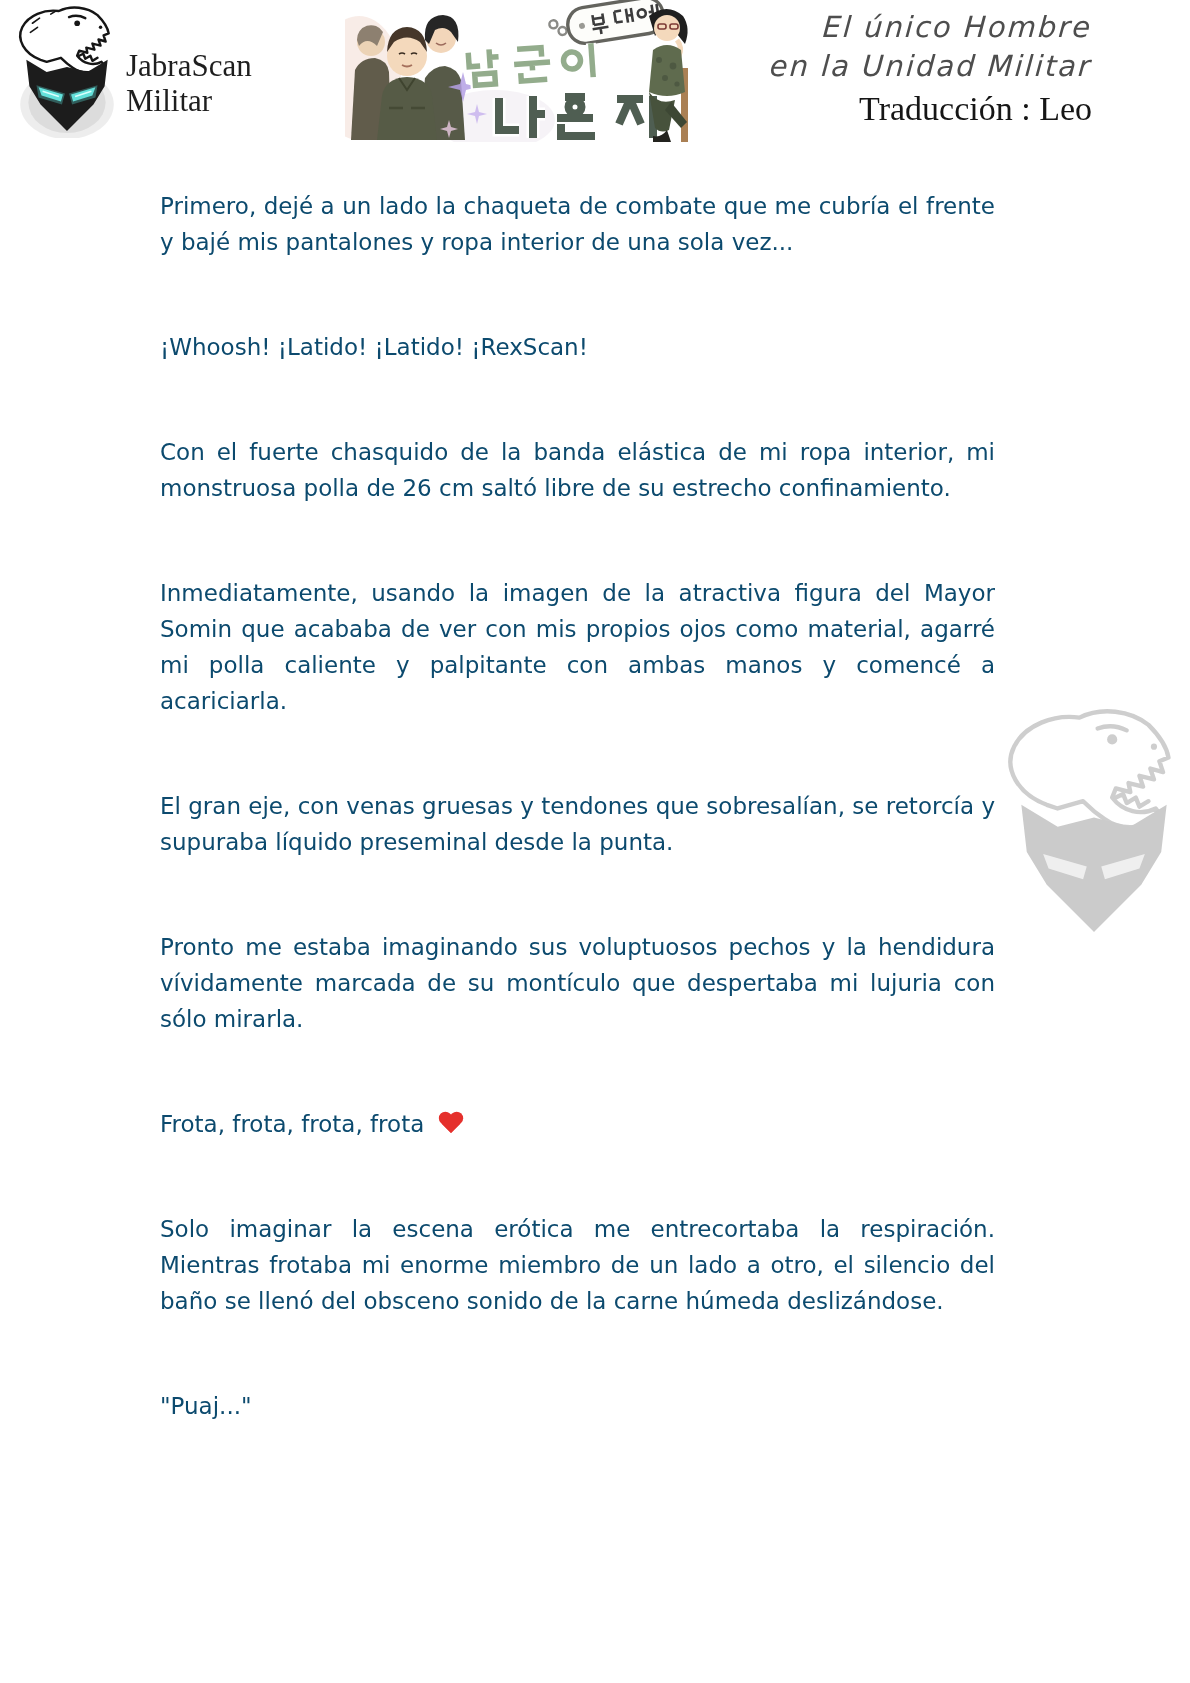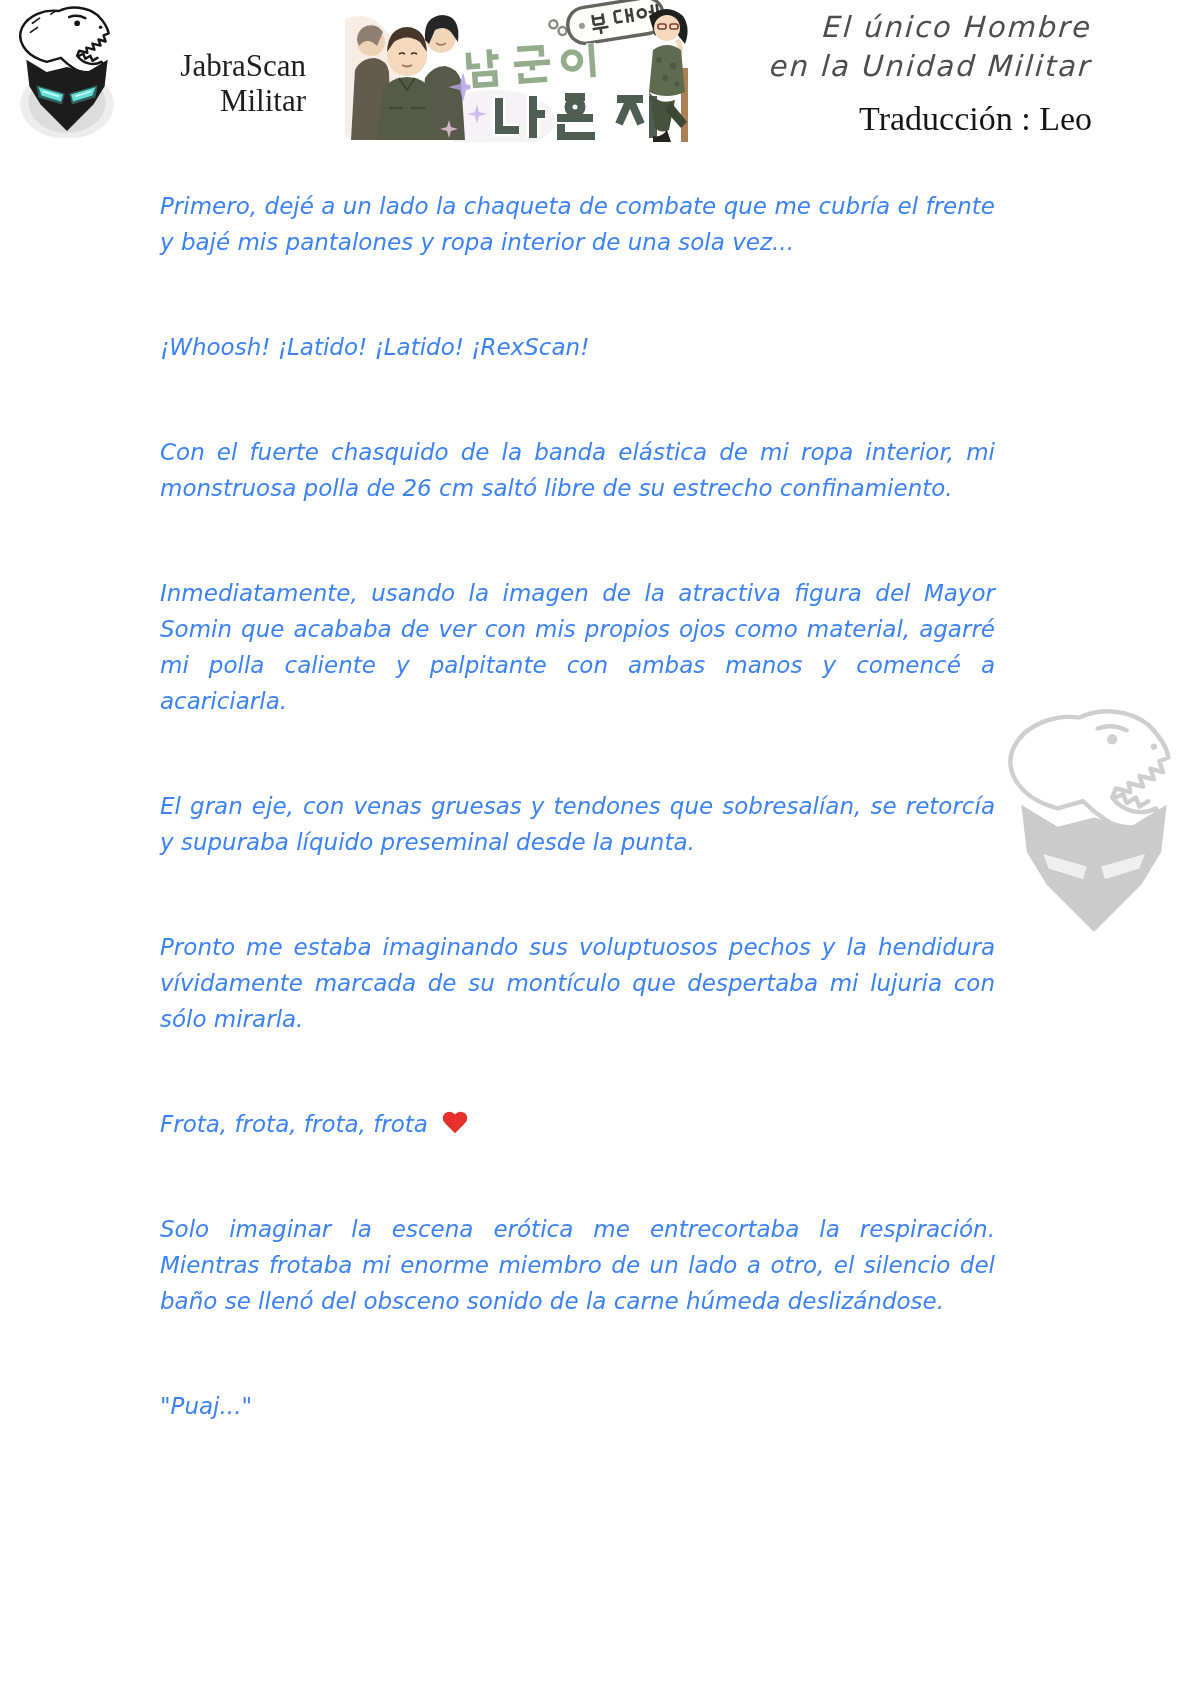--- a/index.html
+++ b/index.html
@@ -4,40 +4,40 @@
 <style>
   * { margin:0; padding:0; box-sizing:border-box; }
   body { background:#ffffff; font-family:"DejaVu Sans", sans-serif; }
   .page{
     position:relative; width:1190px; height:1683px; background:#ffffff;
     overflow:hidden; margin:0 auto; color:#141414;
   }
   
   .hdr-logo{ position:absolute; left:6px; top:2px; width:122px; height:136px; }
   .scan-name{
-    position:absolute; left:126px; top:48px; width:180px; text-align:right;
+    position:absolute; left:126px; top:48px; width:180px; text-align:left;
     font-family:"Liberation Serif", serif; font-size:31px; line-height:35px; color:#1e1e1e;
   }
   .banner{
     position:absolute; left:345px; top:0px; width:366px; height:142px; overflow:hidden;
   }
   .title-block{
     position:absolute; right:98px; top:8px; text-align:right;
   }
   .title-hand{
     font-style:italic; letter-spacing:2px; color:#4e4e4e;
     font-size:29px; line-height:39px; transform:skewX(-4deg);
   }
   .title-credit{
-    font-family:"Liberation Serif", serif; font-size:34px; color:#161616; margin-top:14px;
+    font-family:"Liberation Serif", serif; font-size:34px; color:#161616; margin-top:4px;
   }
   
   .content{
     position:absolute; left:160px; top:188px; width:835px;
-    font-size:23px; line-height:36px; text-align:justify; color:#3b82f6;font-style:italic;
+    font-size:23px; line-height:36px; text-align:justify; color:#0c4a6e;
   }
   .content p{ margin:0 0 69px 0; }
   .content p.no-justify{ text-align:left; }
   .heart{
     display:inline-block; width:26px; height:23px; position:relative;
     margin-left:14px; transform:translateY(3px);
   }
   .heart::before,.heart::after{
     content:""; position:absolute; top:0; width:13px; height:21px;
     border-radius:13px 13px 0 0; background:#e5302c;

